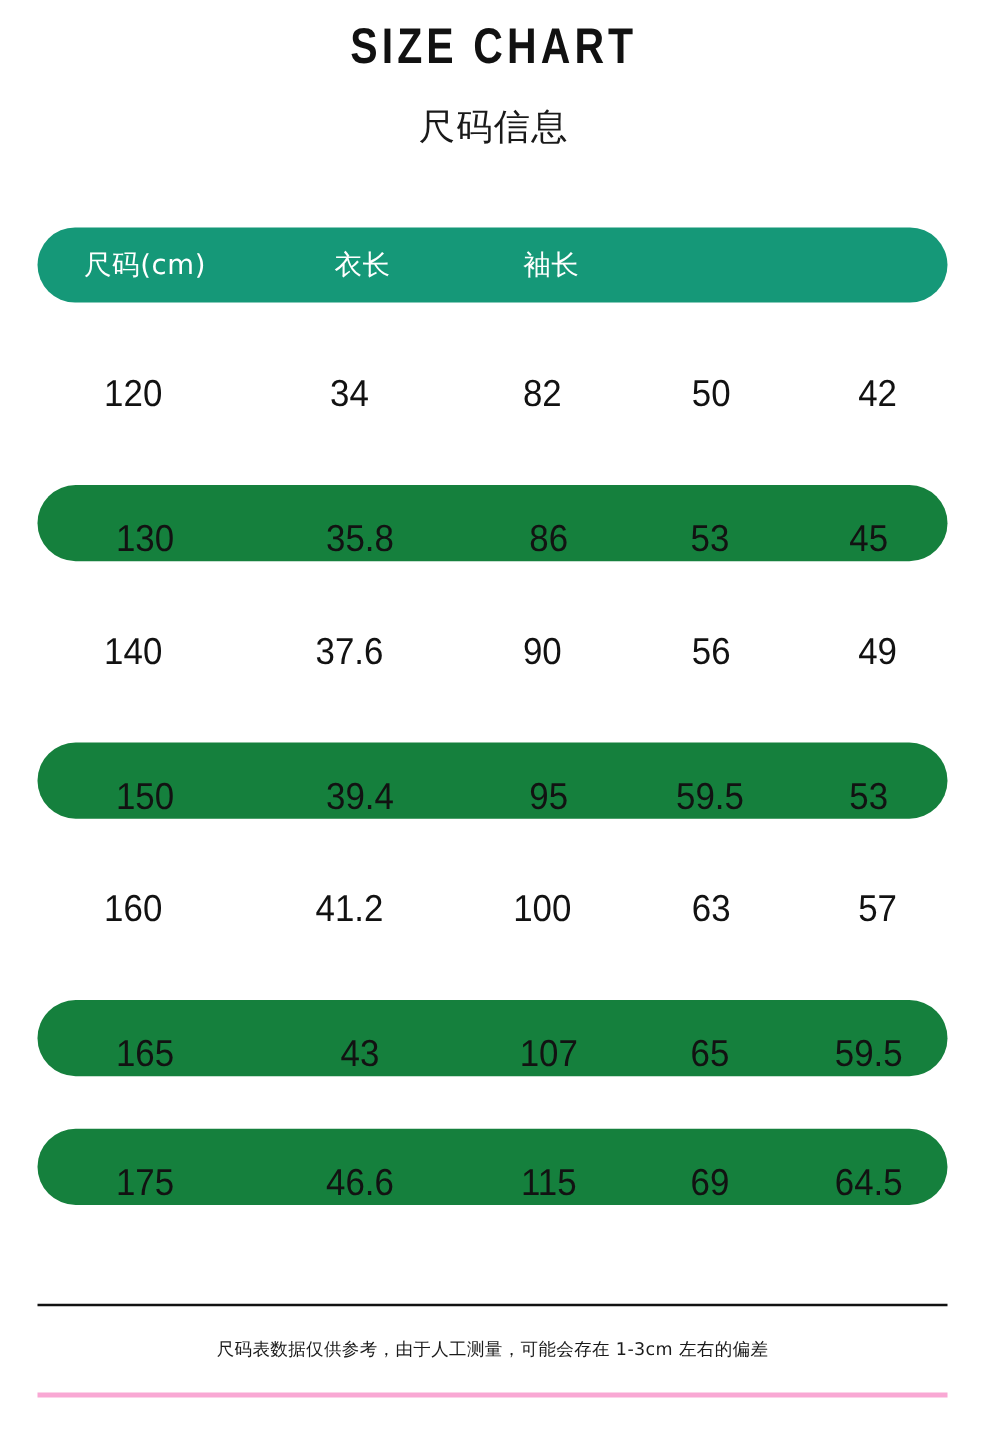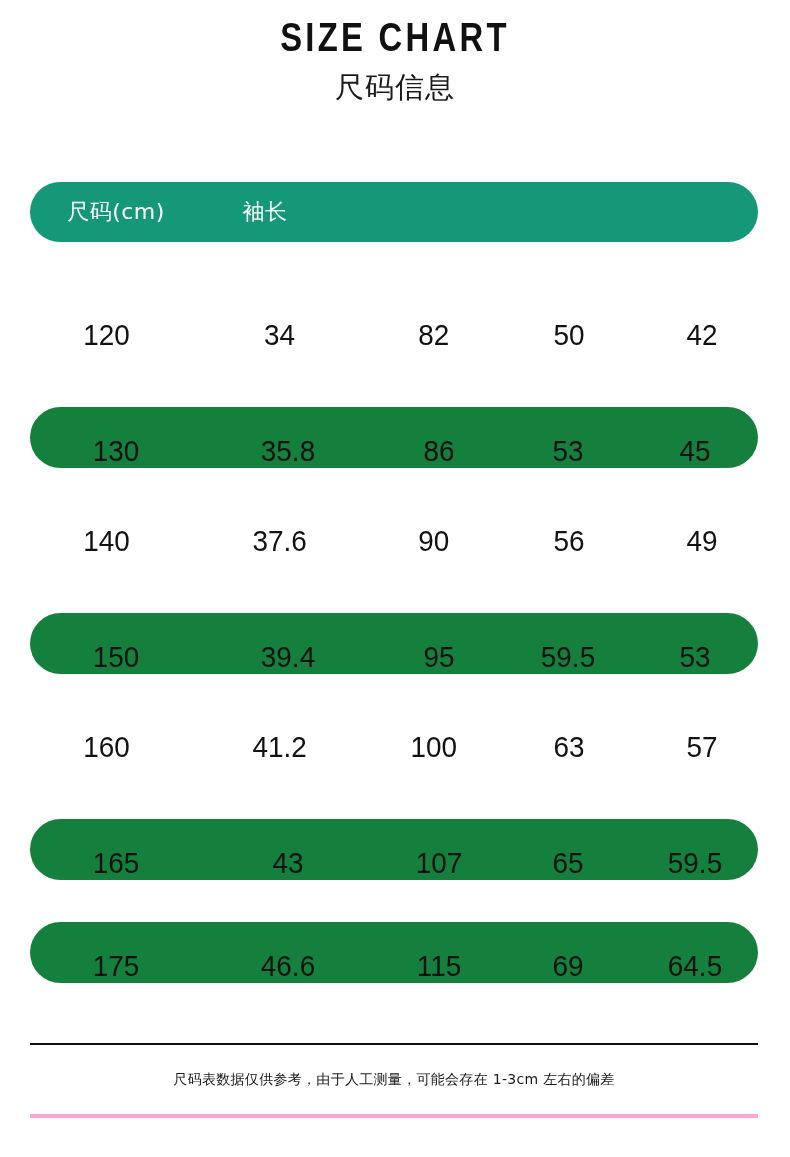--- a/index.html
+++ b/index.html
@@ -32,21 +32,21 @@
     font-size: 40px;
     font-weight: 700;
     letter-spacing: 4px;
     line-height: 46px;
     color: #111111;
     transform: scaleX(0.82);
     transform-origin: center center;
     white-space: nowrap;
   }
   .sub-title {
-    margin-top: 10px;
+    margin-top: 24px;
     font-family: "DejaVu Sans", "Liberation Sans", sans-serif;
     font-size: 29px;
     font-weight: 400;
     letter-spacing: 1px;
     line-height: 34px;
     color: #1a1a1a;
   }
 
   
   .table {
@@ -64,21 +64,22 @@
     border-radius: 34px;
     box-sizing: border-box;
   }
   .row:last-child {
     margin-bottom: 1px;
   }
   .row.header-row {
     background: #159878;
     color: #ffffff;
     height: 60px;
-    margin-bottom: 62px;
+    margin-bottom: 43px;
+    gap: 24px;
   }
   .row.striped {
     background: #15803d;
     align-items: flex-end;
   }
   .row.plain {
     background: transparent;
     gap: 20px;
   }
 
@@ -139,20 +140,21 @@
 
   <div class="title-block">
     <div class="main-title">SIZE CHART</div>
     <div class="sub-title">尺码信息</div>
   </div>
 
   <div class="table">
 
     <div class="row header-row">
       <div class="cell c0">尺码(cm)</div>
+      <div class="cell c3">衣长</div>
       <div class="cell c4">袖长</div>
     </div>
 
     <div class="row data-row plain">
       <div class="cell c0">120</div>
       <div class="cell c1">34</div>
       <div class="cell c2">82</div>
       <div class="cell c3">50</div>
       <div class="cell c4">42</div>
     </div>

